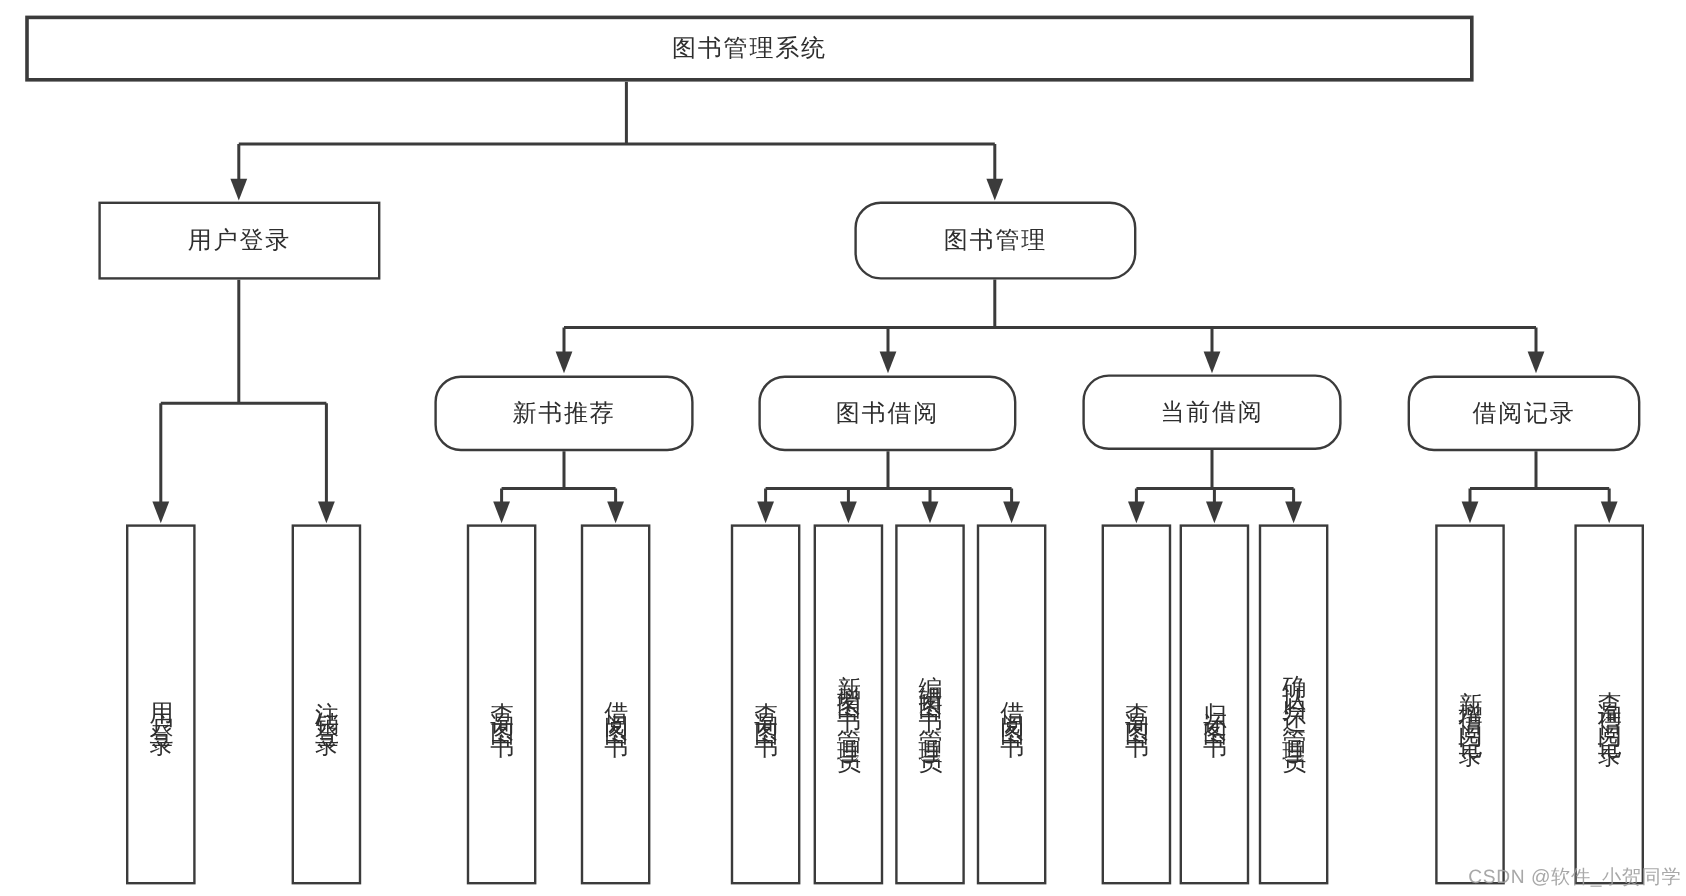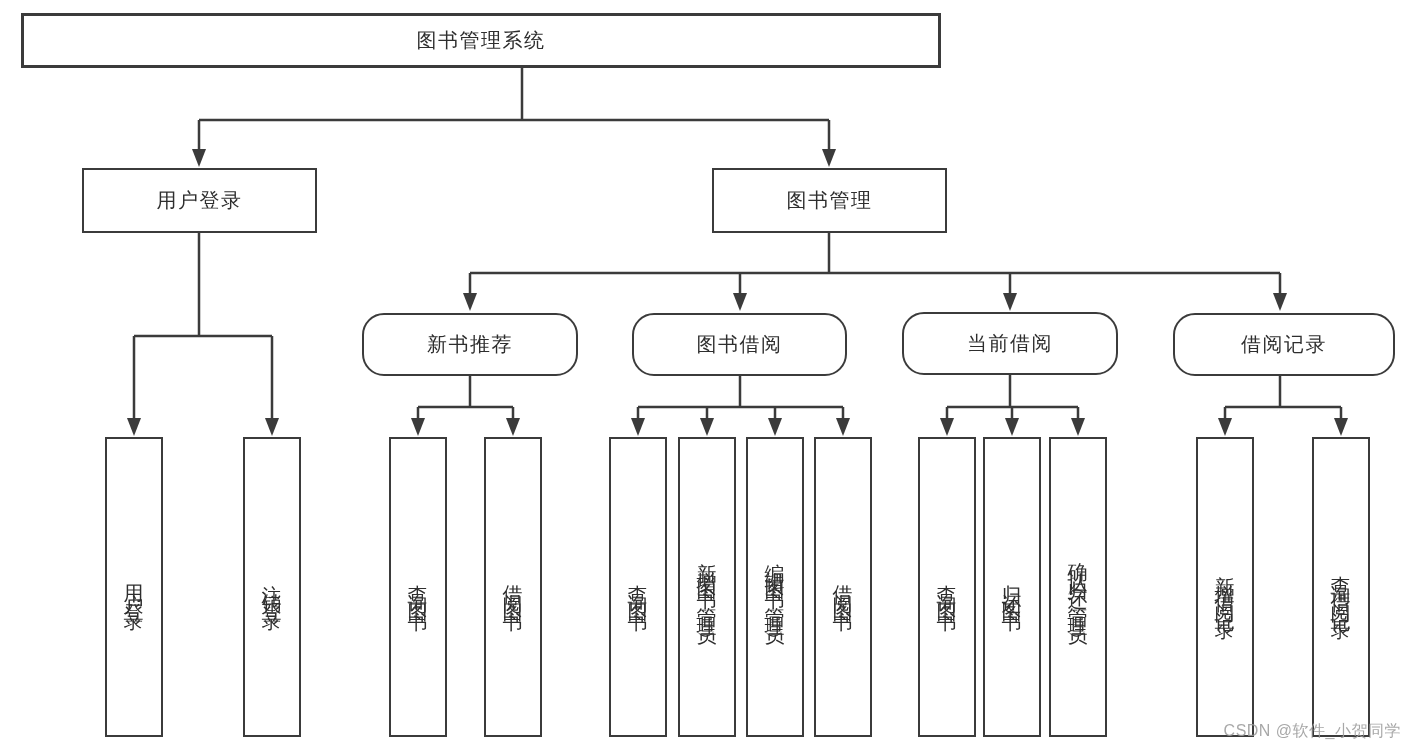--- a/index.html
+++ b/index.html
@@ -30,31 +30,31 @@
     display: flex;
     align-items: center;
     justify-content: center;
     color: #2e2e2e;
     font-size: 20px;
     letter-spacing: 1.5px;
     white-space: nowrap;
   }
   .root-box {
     left: 21px; top: 13px;
-    width: 920px; height: 55px;
+    width: 1207px; height: 55px;
     border-width: 3px;
   }
   .l2 { height: 65px; width: 235px; top: 168px; }
   #n-user-login { left: 82px; }
-  #n-book-mgmt  { left: 712px; }
+  #n-book-mgmt  { left: 712px; border-radius: 22px; }
   .l3 { height: 63px; top: 313px; border-radius: 22px; }
   #n-new-book   { left: 362px; width: 216px; }
   #n-borrowing  { left: 632px; width: 215px; text-align: right; }
   #n-current    { left: 902px; width: 216px; top: 312px; }
-  #n-records    { left: 1173px; width: 222px; }
+  #n-records    { left: 1173px; width: 194px; }
   .leaf {
     top: 437px;
     height: 300px;
     width: 58px;
     letter-spacing: 0;
   }
   .leaf span {
     writing-mode: vertical-rl;
     text-orientation: mixed;
     letter-spacing: 9px;

